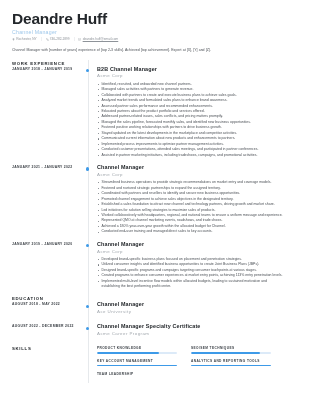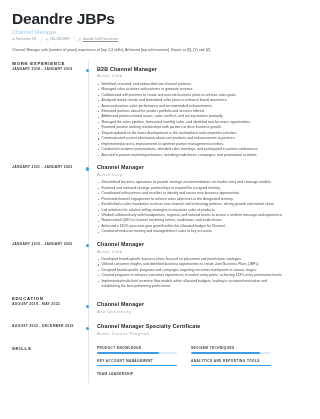--- a/index.html
+++ b/index.html
@@ -208,21 +208,21 @@
     background: #3d9ae8;
     border-radius: 1px;
   }
 </style>
 </head>
 <body>
 
 <div class="page">
 
   <div>
-    <div class="hdr-name">Deandre JBPs</div>
+    <div class="hdr-name">Deandre Huff</div>
     <div class="hdr-role">Channel Manager</div>
     <div class="hdr-contact">
       <span class="ci">
         <span class="mini-ico">
           <svg viewBox="0 0 10 10">
               <path d="M5 0.6C3.3.6 2 1.9 2 3.5 2 5.6 5 9.4 5 9.4S8 5.6 8 3.5C8 1.9 6.7.6 5 .6zm0 4.1a1.2 1.2 0 1 1 0-2.4 1.2 1.2 0 0 1 0 2.4z" fill="#9aa0a6"></path>
             </svg>
         </span>
         <span>Rochester, NY</span>
       </span>

